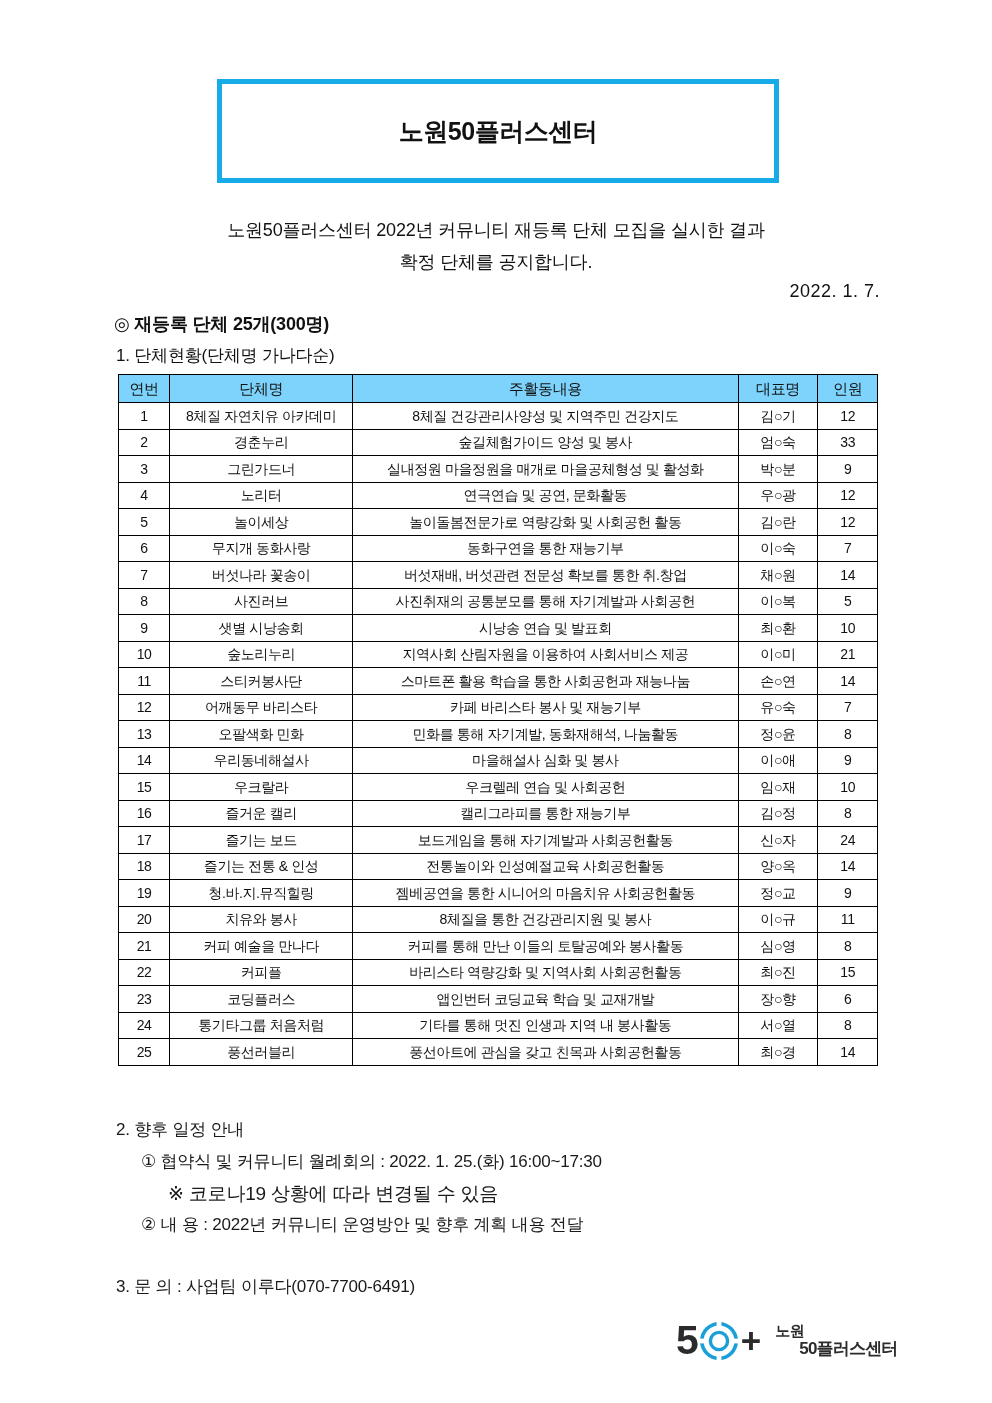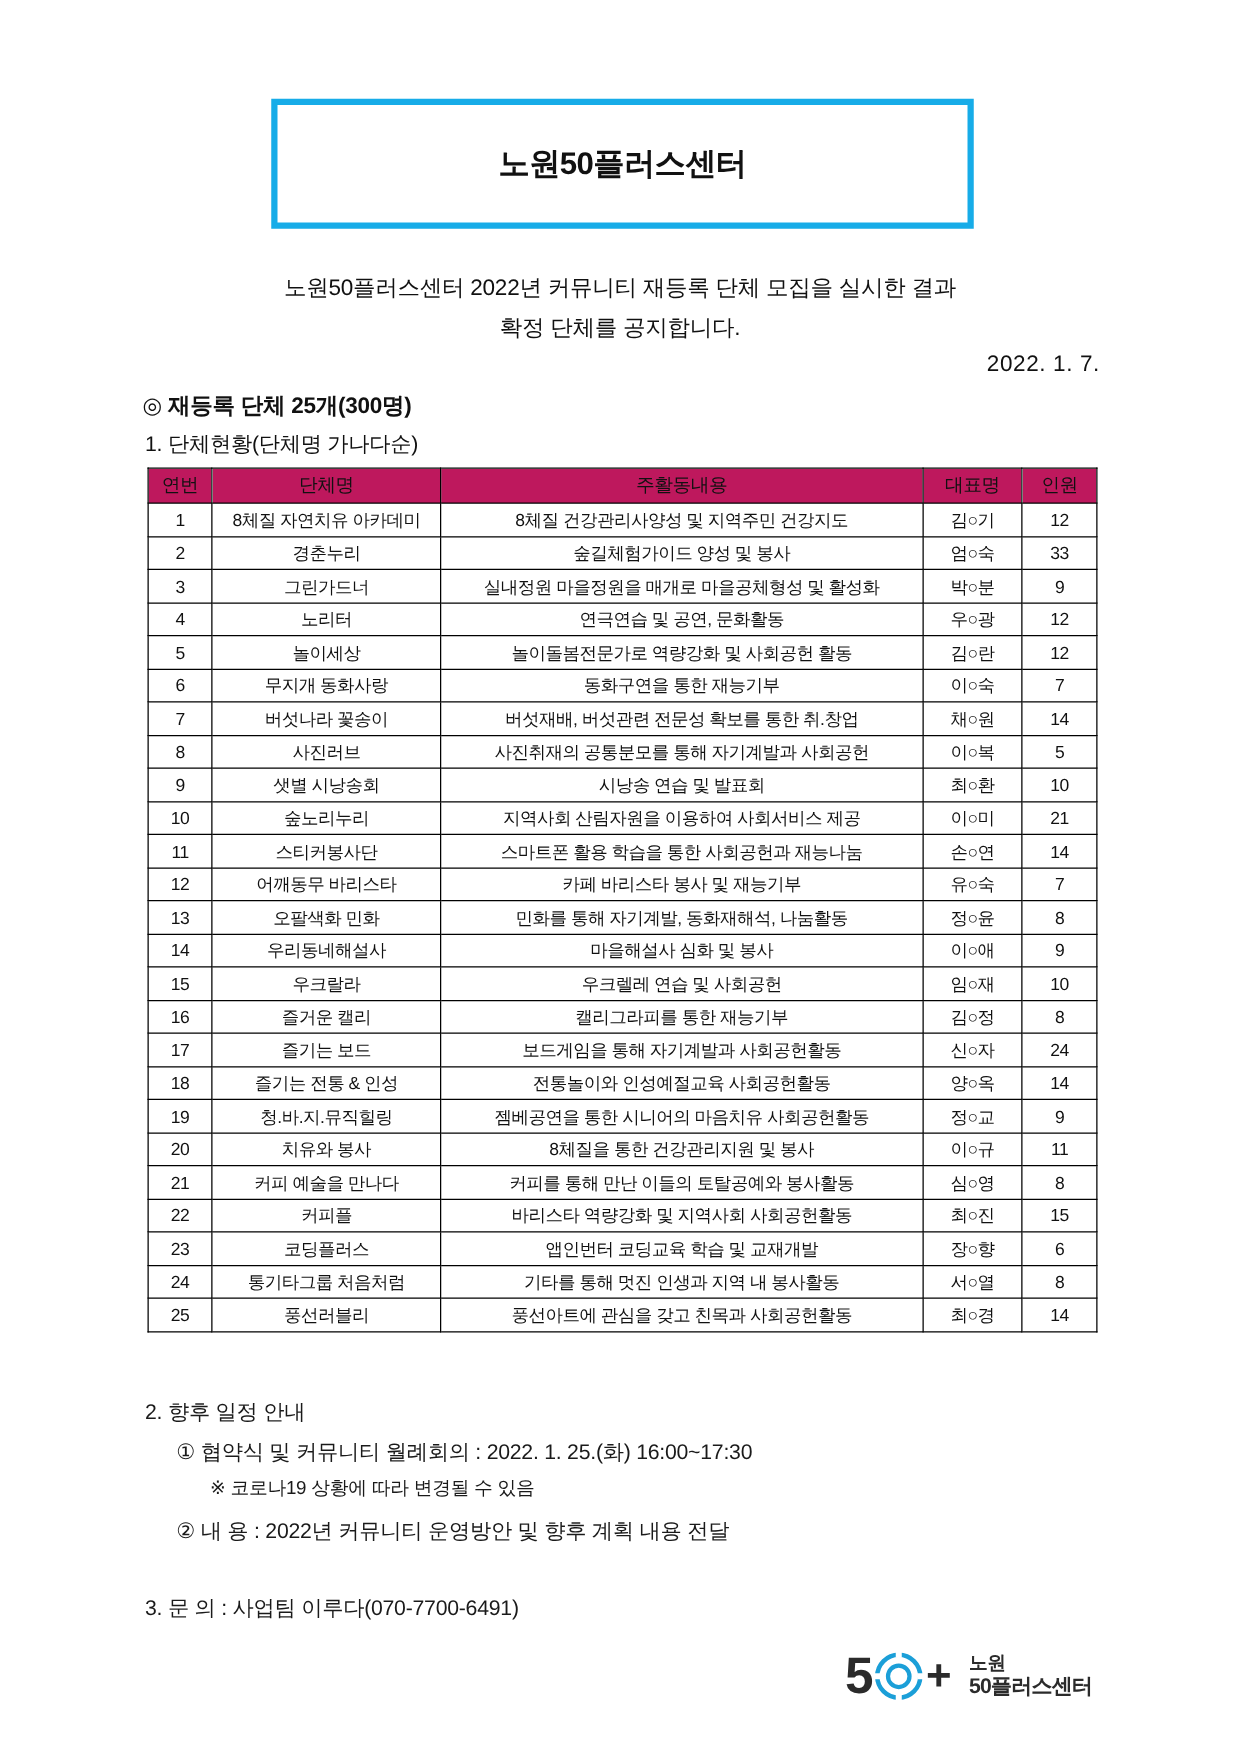--- a/index.html
+++ b/index.html
@@ -114,21 +114,21 @@
     height: 26.5px;
     padding: 0 2px;
     text-align: center;
     vertical-align: middle;
     letter-spacing: -0.4px;
     line-height: 1;
     overflow: hidden;
     white-space: nowrap;
   }
   table.reg thead th {
-    background: #be185d;
+    background: #7dd3fc;
     font-weight: normal;
     font-size: 15px;
     height: 28px;
   }
   col.c-no    { width: 48px; }
   col.c-name  { width: 172px; }
   col.c-act   { width: 362px; }
   col.c-rep   { width: 75px; }
   col.c-cnt   { width: 56px; }
   td.cell-no  { font-size: 14px; }
@@ -147,21 +147,21 @@
     position: absolute;
     left: 141px;
     top: 1150px;
     font-size: 17px;
     letter-spacing: -0.2px;
   }
   .s2-note {
     position: absolute;
     left: 168px;
     top: 1181px;
-    font-size: 15px;
+    font-size: 19px;
     letter-spacing: -0.2px;
   }
   .s2-item2 {
     position: absolute;
     left: 141px;
     top: 1213px;
     font-size: 17px;
     letter-spacing: -0.2px;
   }
   .section3 {
@@ -215,20 +215,21 @@
     font-size: 15px;
     font-weight: bold;
     color: #2b2b2b;
     letter-spacing: -0.5px;
   }
   .logo-text-2 {
     font-size: 17px;
     font-weight: bold;
     color: #2b2b2b;
     letter-spacing: -0.8px;
+    margin-left: 24px;
   }
 </style>
 </head>
 <body>
 
 <div class="page">
 
   <div class="title-box">
     <div class="title-line1">노원50플러스센터</div>
   </div>

